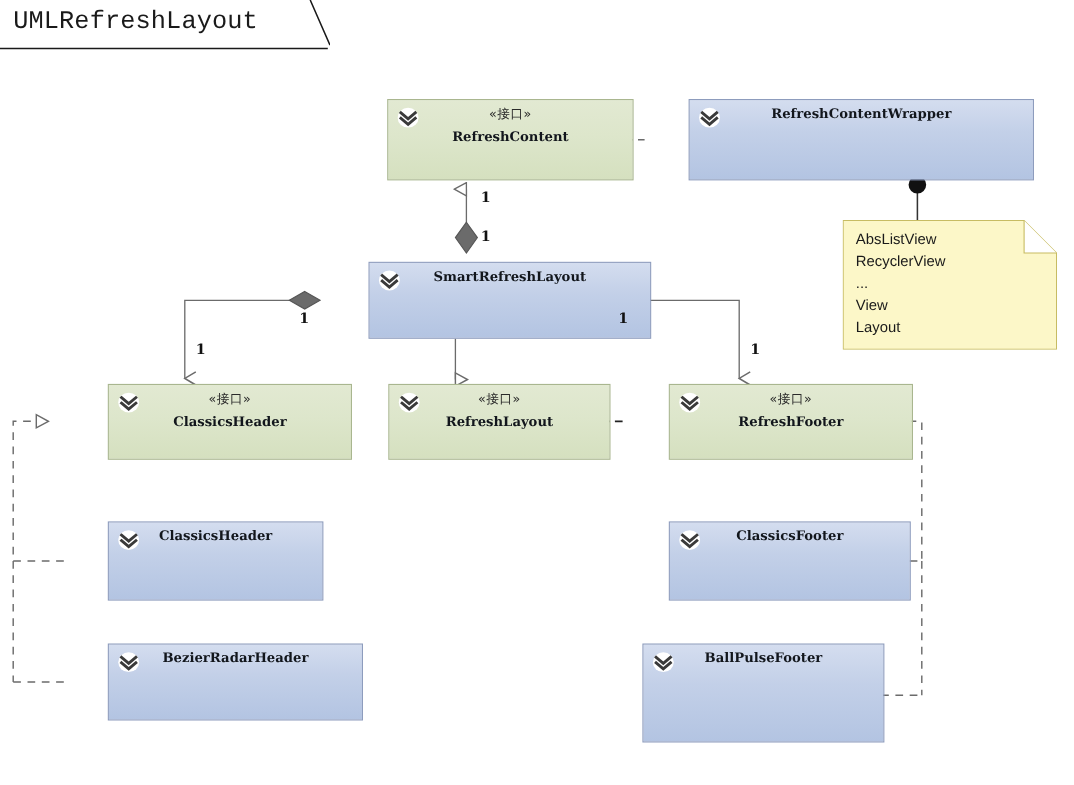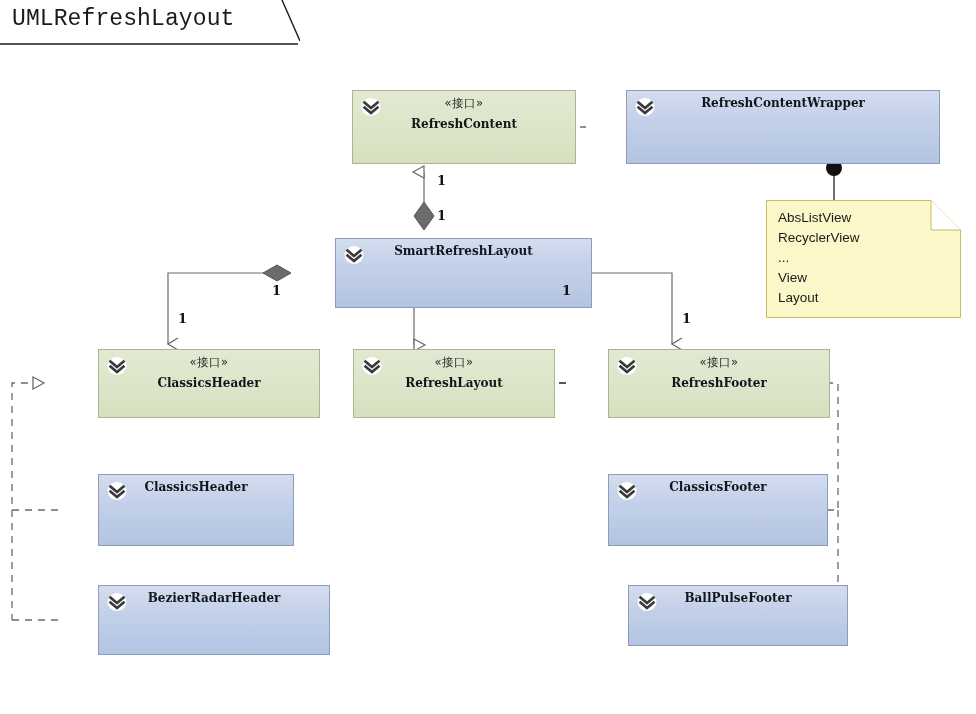--- a/index.html
+++ b/index.html
@@ -255,21 +255,21 @@
       <div class="nm">ClassicsFooter</div>
     </div>
     <div class="node cls" style="left: 58px; top: 585px; width: 232px; height: 70px;">
       <span class="chev"><svg width="20" height="20" viewBox="0 0 20 20">
           <ellipse cx="10" cy="10" rx="9.5" ry="9" fill="#ffffff"></ellipse>
           <path d="M3.5,5.5 L10,11 L16.5,5.5" fill="none" stroke="#3a3a3a" stroke-width="2.6" stroke-linecap="square"></path>
           <path d="M3.5,10.5 L10,16 L16.5,10.5" fill="none" stroke="#3a3a3a" stroke-width="2.6" stroke-linecap="square"></path>
         </svg></span>
       <div class="nm">BezierRadarHeader</div>
     </div>
-    <div class="node cls" style="left: 588px; top: 585px; width: 220px; height: 61px;">
+    <div class="node cls" style="left: 544px; top: 585px; width: 220px; height: 90px;">
       <span class="chev"><svg width="20" height="20" viewBox="0 0 20 20">
           <ellipse cx="10" cy="10" rx="9.5" ry="9" fill="#ffffff"></ellipse>
           <path d="M3.5,5.5 L10,11 L16.5,5.5" fill="none" stroke="#3a3a3a" stroke-width="2.6" stroke-linecap="square"></path>
           <path d="M3.5,10.5 L10,16 L16.5,10.5" fill="none" stroke="#3a3a3a" stroke-width="2.6" stroke-linecap="square"></path>
         </svg></span>
       <div class="nm">BallPulseFooter</div>
     </div>
   </div>
 
 <div class="note" id="note-el" style="left: 766px; top: 200px; width: 195px; height: 118px;">

